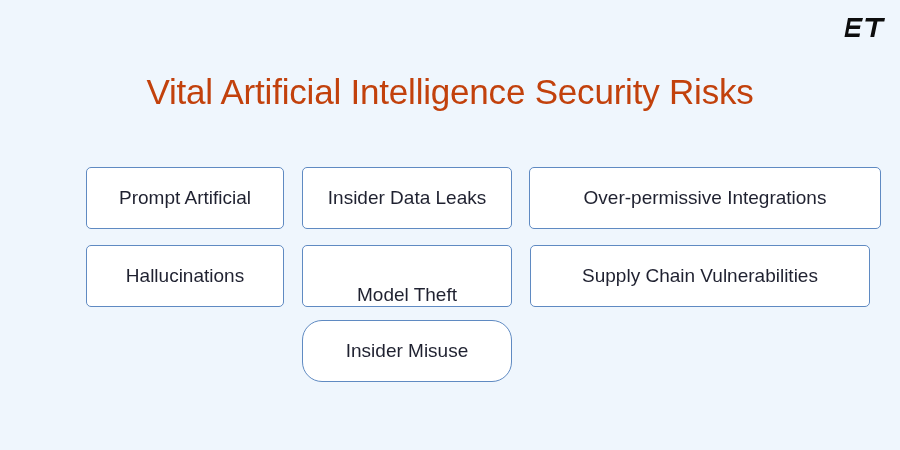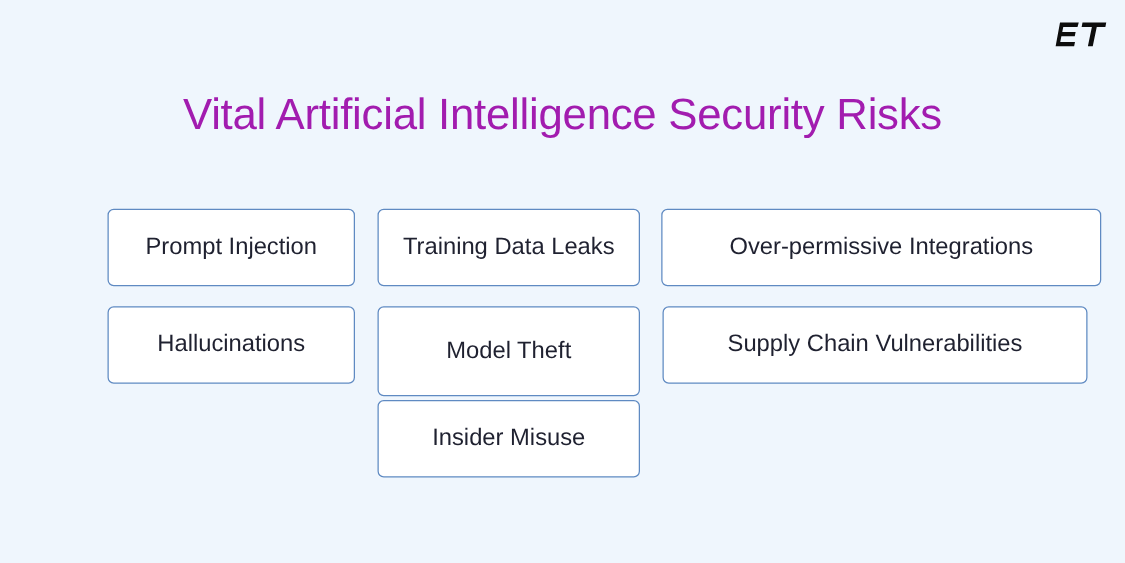--- a/index.html
+++ b/index.html
@@ -20,21 +20,21 @@
       top: 14px;
       width: 46px;
       height: 28px;
     }
     .title {
       position: absolute;
       left: 0;
       top: 70px;
       width: 900px;
       text-align: center;
-      color: #a21caf;
+      color: #c2410c;
       font-size: 35px;
       font-weight: 400;
       letter-spacing: -0.2px;
       line-height: 44px;
       margin: 0;
     }
     .card {
       position: absolute;
       box-sizing: border-box;
       background: #ffffff;
@@ -57,38 +57,38 @@
 
     <path d="M6 4 H21 L20 7.5 H8.6 L7.8 11.6 H18.5 L17.8 15 H7.1 L6.2 19.5 H18 L17.3 23 H2.5 Z" fill="#0d0d0d"></path>
 
     <path d="M24 4 H43 L42.3 7.5 H35.4 L32.2 23 H28.3 L31.5 7.5 H23.3 Z" fill="#0d0d0d"></path>
   </svg>
 </div>
 
 <h1 class="title">Vital Artificial Intelligence Security Risks</h1>
 
 <div class="card" style="left:86px; top:167px; width:198px; height:62px;">
-  <span>Prompt Injection</span>
+  <span>Prompt Artificial</span>
 </div>
 
 <div class="card" style="left:302px; top:167px; width:210px; height:62px;">
-  <span>Training Data Leaks</span>
+  <span>Insider Data Leaks</span>
 </div>
 
 <div class="card" style="left:529px; top:167px; width:352px; height:62px;">
   <span>Over-permissive Integrations</span>
 </div>
 
 <div class="card" style="left:86px; top:245px; width:198px; height:62px;">
   <span>Hallucinations</span>
 </div>
 
-<div class="card" style="left:302px; top:245px; width:210px; height:72px;">
+<div class="card" style="left:302px; top:245px; width:210px; height:62px;align-items:flex-end;">
   <span>Model Theft</span>
 </div>
 
 <div class="card" style="left:530px; top:245px; width:340px; height:62px;">
   <span>Supply Chain Vulnerabilities</span>
 </div>
 
-<div class="card" style="left:302px; top:320px; width:210px; height:62px;">
+<div class="card" style="left:302px; top:320px; width:210px; height:62px;border-radius:20px;">
   <span>Insider Misuse</span>
 </div>
 
 </body></html>

